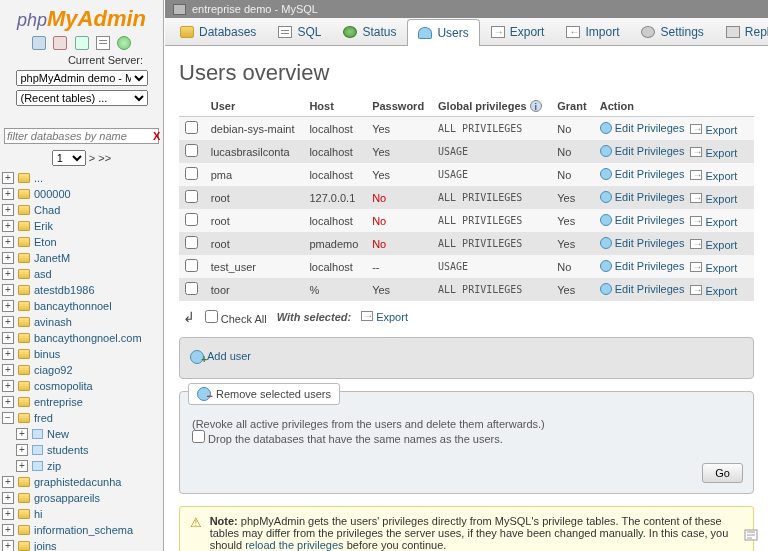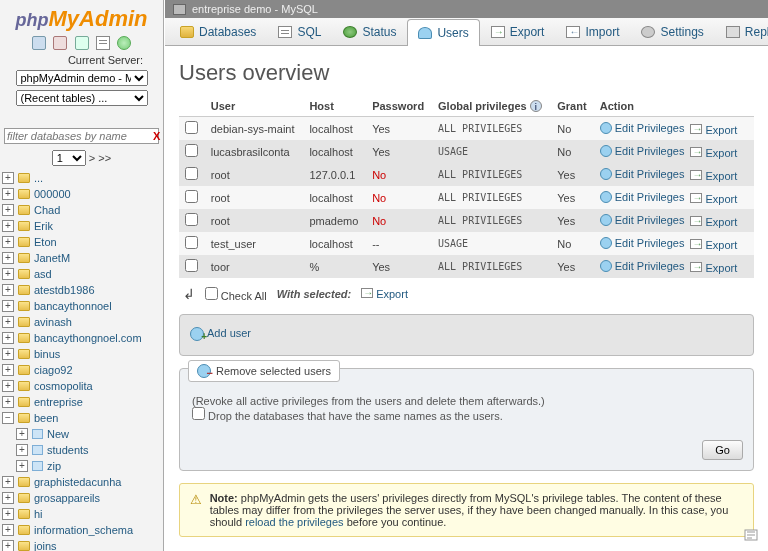--- a/index.html
+++ b/index.html
@@ -3,21 +3,21 @@
 <meta charset="utf-8">
 <style>
 * { box-sizing: border-box; margin: 0; padding: 0; }
 body { font-family: sans-serif; font-size: 11px; color: #444; background: #fff; width: 768px; height: 551px; overflow: hidden; }
 a { color: #235a81; text-decoration: none; }
 
 #sidebar { position: absolute; left: 0; top: 0; width: 164px; height: 551px; background: #f3f3f3; border-right: 1px solid #aaa; overflow: hidden; }
 #main { position: absolute; left: 165px; top: 0; right: 0; height: 551px; background: #fff; overflow: hidden; }
 
 .logo { text-align: center; padding: 6px 0 2px; }
-.logo .php { color: #666699; font-weight: bold; font-size: 18px; font-style: italic; }
+.logo .php { color: #666699; font-weight: normal; font-size: 18px; font-style: italic; }
 .logo .myadmin { color: #ef8c00; font-weight: bold; font-size: 22px; font-style: italic; }
 .nav-icons { text-align: center; padding: 2px 0 4px; }
 .nav-icons span { display: inline-block; width: 14px; height: 14px; margin: 0 2px; vertical-align: middle; }
 .server-label { text-align: center; font-size: 11px; color: #333; padding-bottom: 2px; margin-left: 48px; }
 .sel-row { text-align: center; padding: 2px 0; }
 select { font-size: 11px; width: 132px; }
 .filter-row { margin: 20px 4px 4px; border: 1px solid #999; background: #fff; display: flex; align-items: center; padding: 1px 2px; }
 .filter-row input { border: none; outline: none; font-size: 11px; color: #888; flex: 1; font-style: italic; }
 .filter-row .x { color: #c00; font-weight: bold; cursor: pointer; padding: 0 3px; }
 .pager { text-align: center; padding: 2px 0 4px; font-size: 11px; }
@@ -188,21 +188,21 @@
         <a href="#">cosmopolita</a>
       </div>
       <div class="node">
         <span class="tog plus"></span>
         <span class="dbi"></span>
         <a href="#">entreprise</a>
       </div>
       <div class="node">
         <span class="tog minus"></span>
         <span class="dbi"></span>
-        <a href="#">been</a>
+        <a href="#">fred</a>
       </div>
       <div class="node">
         <span class="indent"></span>
         <span class="tog plus"></span>
         <span class="tbi"></span>
         <a href="#">New</a>
       </div>
       <div class="node">
         <span class="indent"></span>
         <span class="tog plus"></span>
@@ -316,20 +316,29 @@
           </tr>
           <tr class="even">
             <td><input type="checkbox" style=""></td>
             <td>lucasbrasilconta</td>
             <td>localhost</td>
             <td class="">Yes</td>
             <td class="tt">USAGE</td>
             <td>No</td>
             <td><a href="#" class="act-link"><span class="ic-edit"></span>Edit Privileges</a><a href="#" class="act-link"><span class="ic-exp"></span>Export</a></td>
           </tr>
+          <tr class="odd">
+            <td><input type="checkbox" style=""></td>
+            <td>pma</td>
+            <td>localhost</td>
+            <td class="">Yes</td>
+            <td class="tt">USAGE</td>
+            <td>No</td>
+            <td><a href="#" class="act-link"><span class="ic-edit"></span>Edit Privileges</a><a href="#" class="act-link"><span class="ic-exp"></span>Export</a></td>
+          </tr>
           <tr class="even">
             <td><input type="checkbox" style=""></td>
             <td>root</td>
             <td>127.0.0.1</td>
             <td class="no-pass">No</td>
             <td class="tt">ALL PRIVILEGES</td>
             <td>Yes</td>
             <td><a href="#" class="act-link"><span class="ic-edit"></span>Edit Privileges</a><a href="#" class="act-link"><span class="ic-exp"></span>Export</a></td>
           </tr>
           <tr class="odd">

